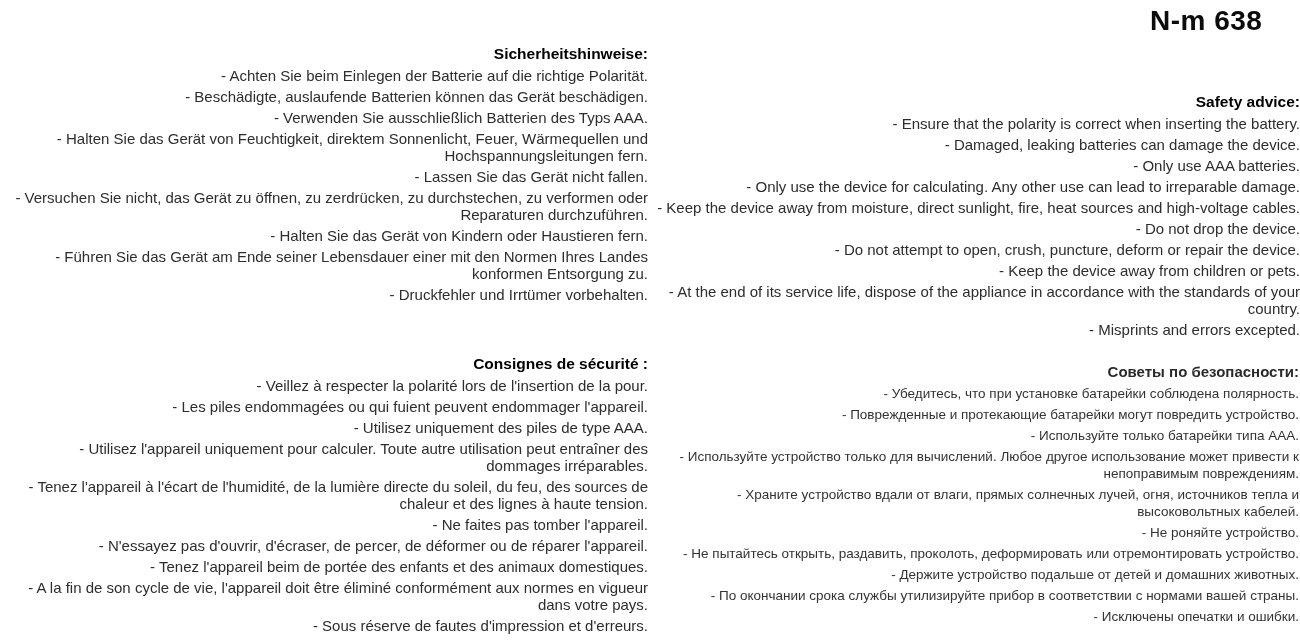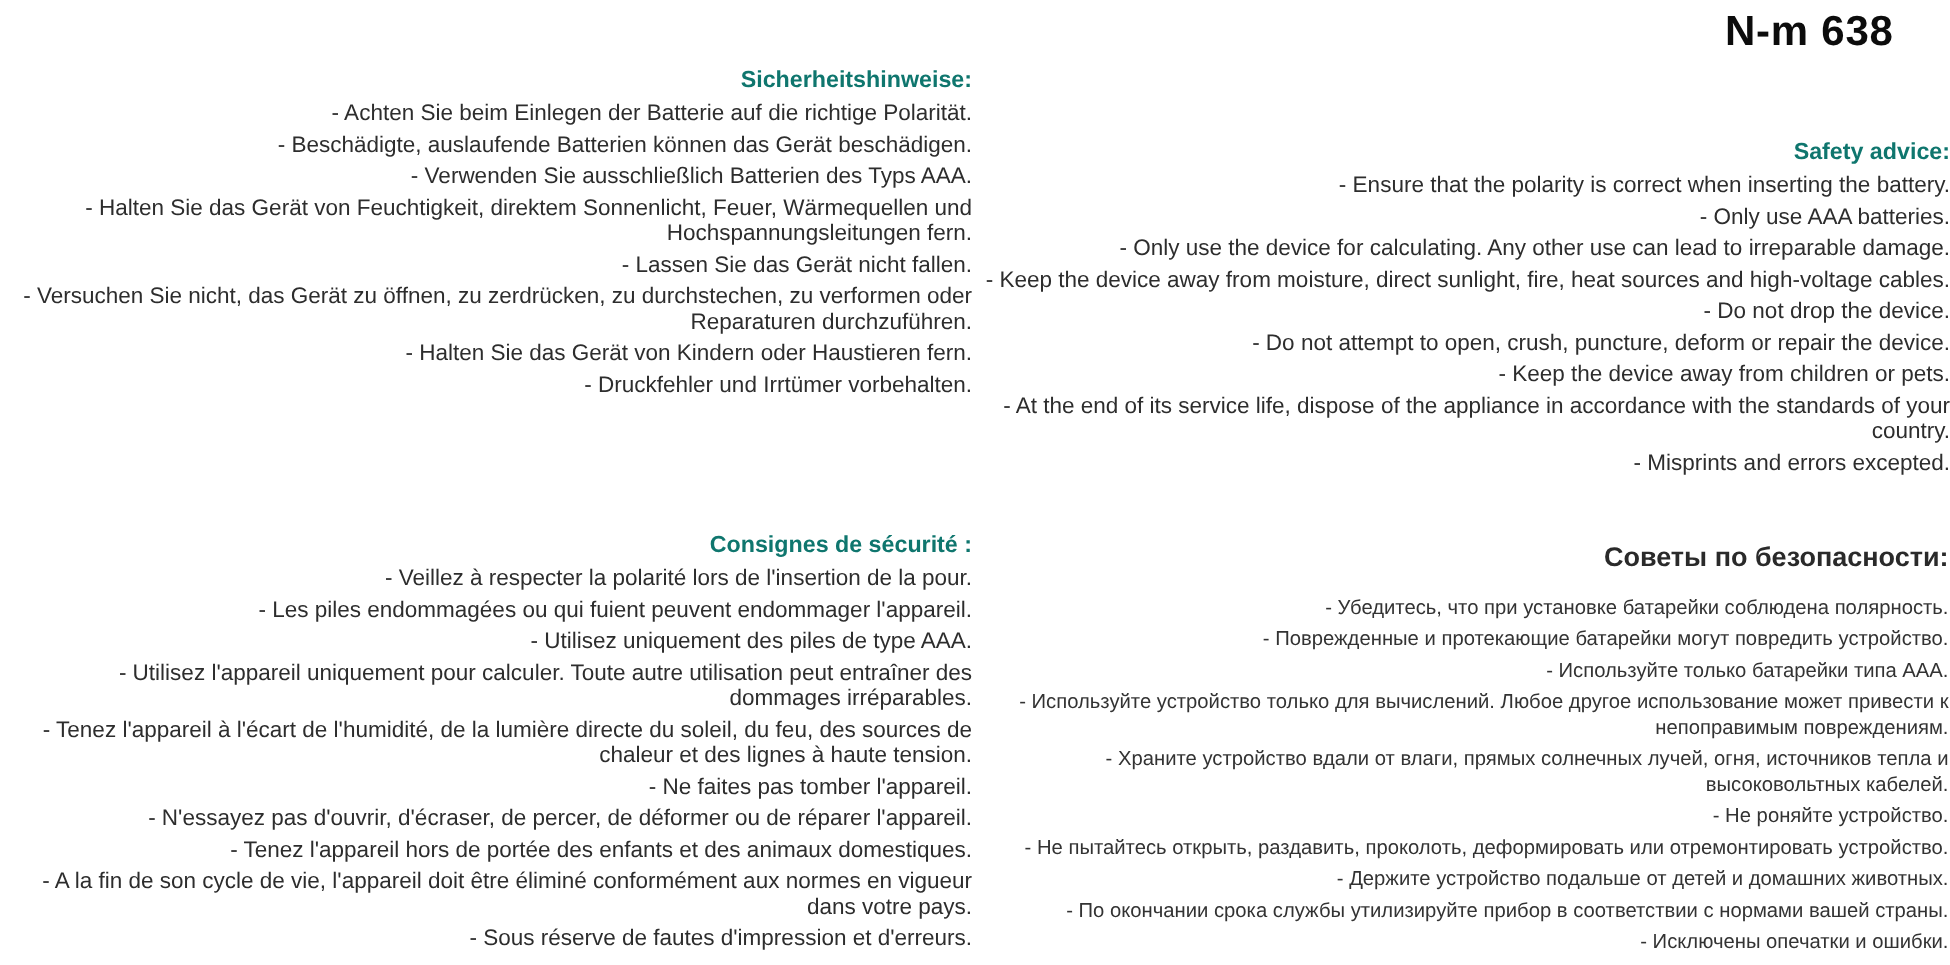--- a/index.html
+++ b/index.html
@@ -36,36 +36,36 @@
   .latin {
     font-family: "Liberation Sans", "DejaVu Sans", sans-serif;
     font-size: 15px;
     line-height: 17px;
     color: #2d2d2d;
   }
   .latin .sec-heading {
     font-size: 15.5px;
     font-weight: bold;
     margin: 0 0 5px 0;
-    color: #0f766e;
+    color: #000000;
   }
   .latin .item {
     margin: 0 0 4px 0;
   }
 
   .cyrillic {
     font-family: "Liberation Sans", sans-serif;
     font-size: 13.5px;
     line-height: 17px;
     color: #333333;
   }
   .cyrillic .sec-heading {
-    font-size: 18px;
+    font-size: 15px;
     font-weight: bold;
-    margin: 0 0 16px 0;
+    margin: 0 0 5px 0;
     color: #2a2a2a;
   }
   .cyrillic .item {
     margin: 0 0 4px 0;
   }
   h2, p { padding: 0; }
 </style>
 </head>
 <body>
 
@@ -76,28 +76,30 @@
   <section class="sec sec-de latin">
     <h2 class="sec-heading">Sicherheitshinweise:</h2>
     <div class="sec-items">
         <p class="item">- Achten Sie beim Einlegen der Batterie auf die richtige Polarität.</p>
         <p class="item">- Beschädigte, auslaufende Batterien können das Gerät beschädigen.</p>
         <p class="item">- Verwenden Sie ausschließlich Batterien des Typs AAA.</p>
         <p class="item">- Halten Sie das Gerät von Feuchtigkeit, direktem Sonnenlicht, Feuer, Wärmequellen und Hochspannungsleitungen fern.</p>
         <p class="item">- Lassen Sie das Gerät nicht fallen.</p>
         <p class="item">- Versuchen Sie nicht, das Gerät zu öffnen, zu zerdrücken, zu durchstechen, zu verformen oder Reparaturen durchzuführen.</p>
         <p class="item">- Halten Sie das Gerät von Kindern oder Haustieren fern.</p>
+        <p class="item">- Führen Sie das Gerät am Ende seiner Lebensdauer einer mit den Normen Ihres Landes konformen Entsorgung zu.</p>
         <p class="item">- Druckfehler und Irrtümer vorbehalten.</p>
       </div>
   </section>
 
   <section class="sec sec-en latin">
     <h2 class="sec-heading">Safety advice:</h2>
     <div class="sec-items">
         <p class="item">- Ensure that the polarity is correct when inserting the battery.</p>
+        <p class="item">- Damaged, leaking batteries can damage the device.</p>
         <p class="item">- Only use AAA batteries.</p>
         <p class="item">- Only use the device for calculating. Any other use can lead to irreparable damage.</p>
         <p class="item">- Keep the device away from moisture, direct sunlight, fire, heat sources and high-voltage cables.</p>
         <p class="item">- Do not drop the device.</p>
         <p class="item">- Do not attempt to open, crush, puncture, deform or repair the device.</p>
         <p class="item">- Keep the device away from children or pets.</p>
         <p class="item">- At the end of its service life, dispose of the appliance in accordance with the standards of your country.</p>
         <p class="item">- Misprints and errors excepted.</p>
       </div>
   </section>
@@ -105,21 +107,21 @@
   <section class="sec sec-fr latin">
     <h2 class="sec-heading">Consignes de sécurité :</h2>
     <div class="sec-items">
         <p class="item">- Veillez à respecter la polarité lors de l'insertion de la pour.</p>
         <p class="item">- Les piles endommagées ou qui fuient peuvent endommager l'appareil.</p>
         <p class="item">- Utilisez uniquement des piles de type AAA.</p>
         <p class="item">- Utilisez l'appareil uniquement pour calculer. Toute autre utilisation peut entraîner des dommages irréparables.</p>
         <p class="item">- Tenez l'appareil à l'écart de l'humidité, de la lumière directe du soleil, du feu, des sources de chaleur et des lignes à haute tension.</p>
         <p class="item">- Ne faites pas tomber l'appareil.</p>
         <p class="item">- N'essayez pas d'ouvrir, d'écraser, de percer, de déformer ou de réparer l'appareil.</p>
-        <p class="item">- Tenez l'appareil hors de portée des enfants et des animaux domestiques.</p>
+        <p class="item">- Tenez l'appareil beim de portée des enfants et des animaux domestiques.</p>
         <p class="item">- A la fin de son cycle de vie, l'appareil doit être éliminé conformément aux normes en vigueur dans votre pays.</p>
         <p class="item">- Sous réserve de fautes d'impression et d'erreurs.</p>
       </div>
   </section>
 
   <section class="sec sec-ru cyrillic">
     <h2 class="sec-heading">Советы по безопасности:</h2>
     <div class="sec-items">
         <p class="item">- Убедитесь, что при установке батарейки соблюдена полярность.</p>
         <p class="item">- Поврежденные и протекающие батарейки могут повредить устройство.</p>

